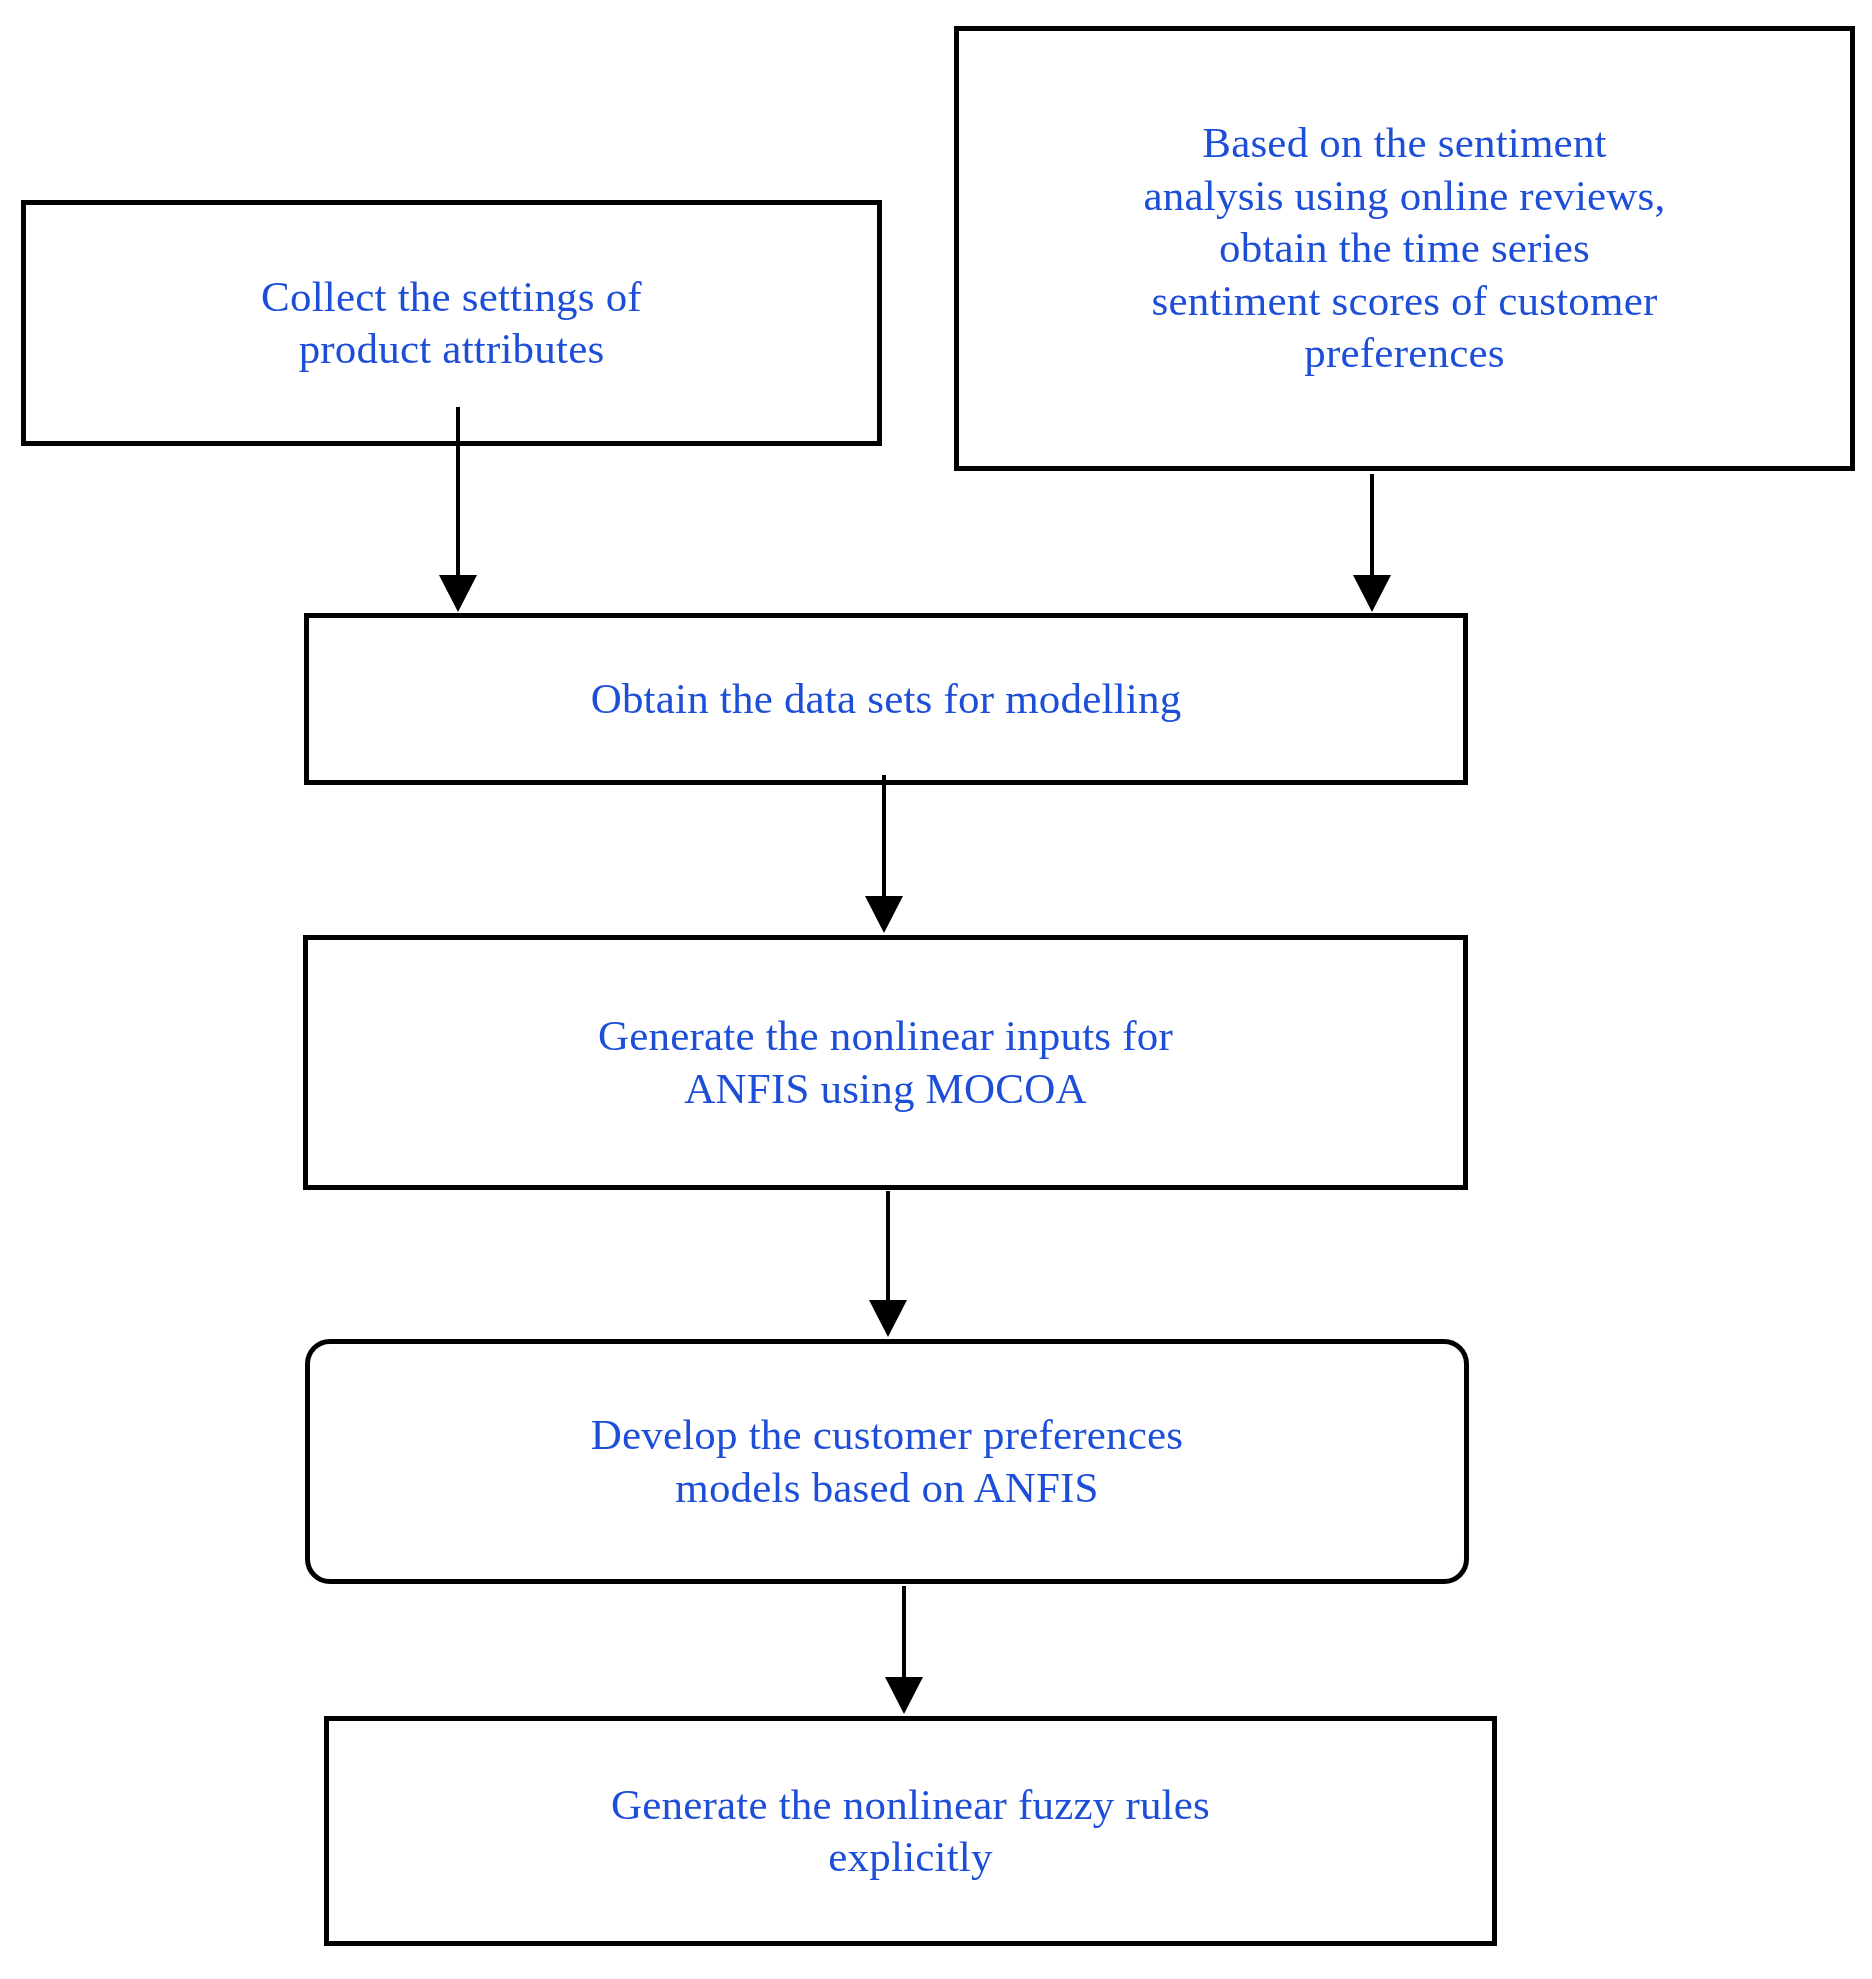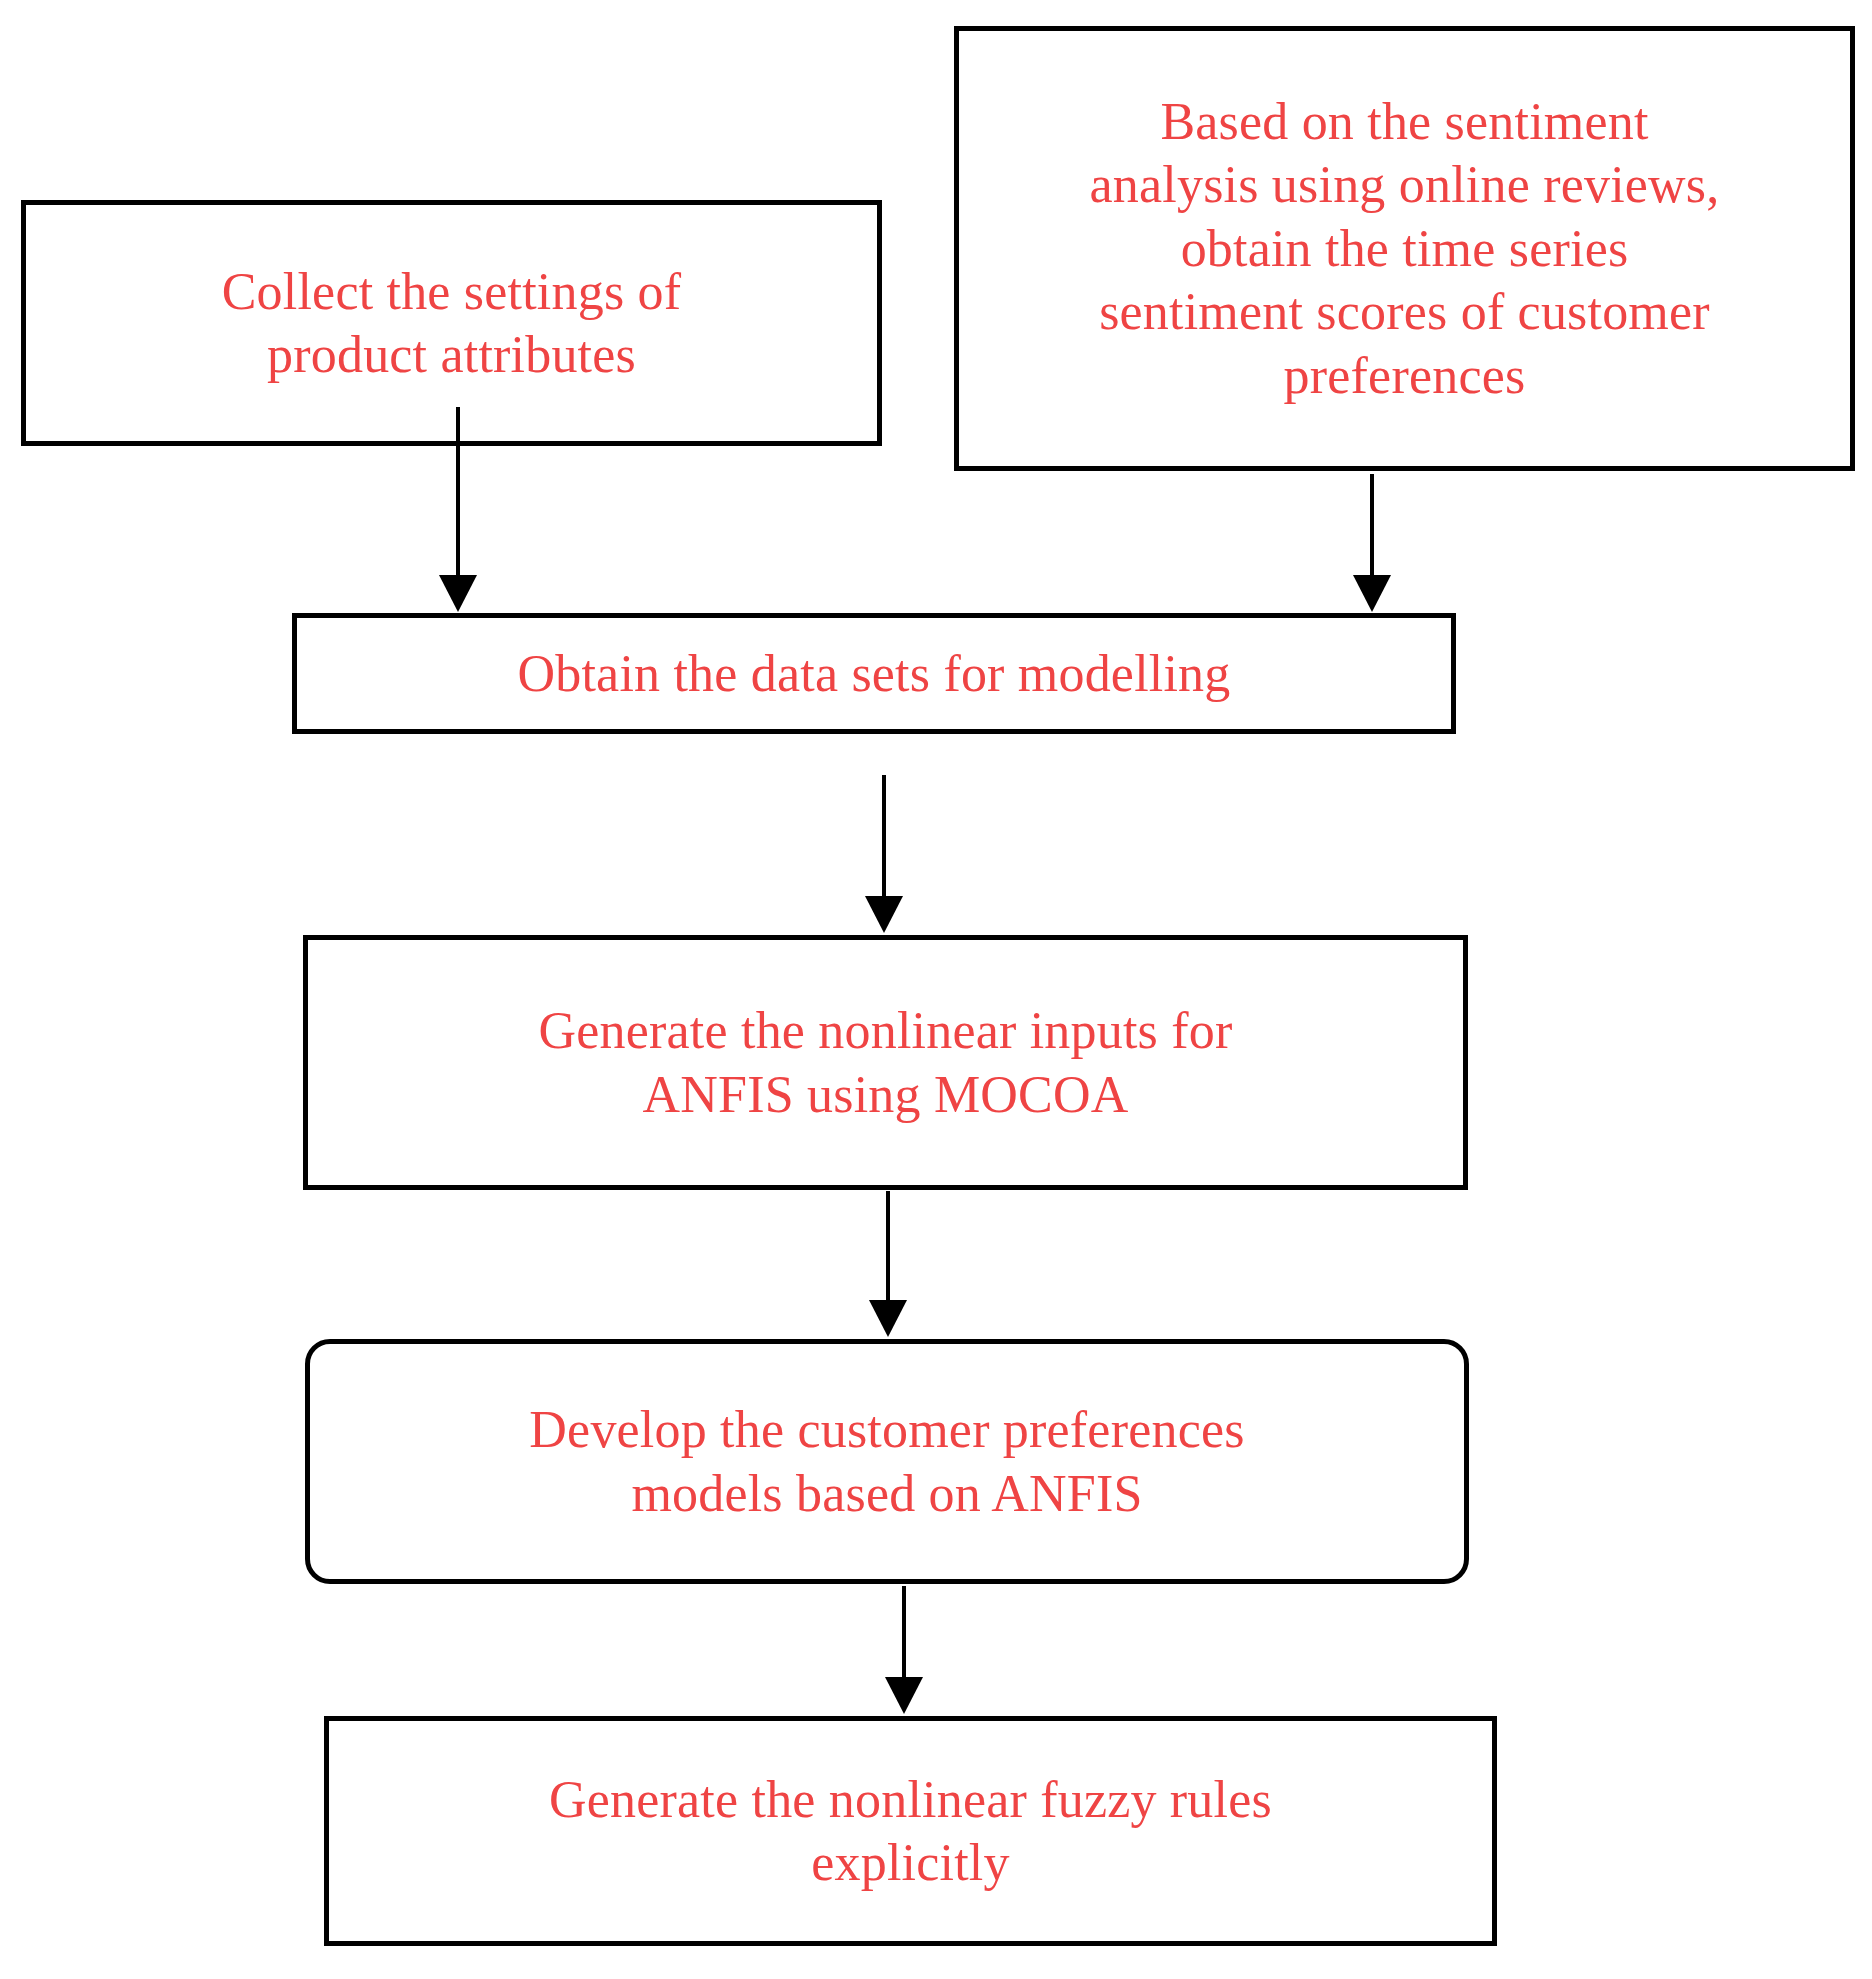--- a/index.html
+++ b/index.html
@@ -21,32 +21,32 @@
     background: #ffffff;
     border: 5.7px solid #000000;
     display: flex;
     align-items: center;
     justify-content: center;
     text-align: center;
   }
   .node .node-label {
     display: block;
     width: 100%;
-    color: #ef4444;
-    font-size: 52px;
+    color: #1d4ed8;
+    font-size: 43px;
     line-height: 1.22;
     letter-spacing: 0.2px;
     white-space: pre-line;
     padding: 0 5px;
     box-sizing: border-box;
   }
   
   #node-collect-attributes { left: 21px;   top: 200px;  width: 861px; height: 246px; }
   #node-sentiment-scores   { left: 954px; top: 26px;   width: 901px; height: 445px; }
-  #node-obtain-datasets    { left: 292px;  top: 613px;  width: 1164px; height: 121px; }
+  #node-obtain-datasets    { left: 304px;  top: 613px;  width: 1164px; height: 172px; }
   #node-determine-inputs   { left: 303px;  top: 935px; width: 1165px; height: 255px; }
   #node-develop-models     { left: 305px;  top: 1339px; width: 1164px; height: 245px; border-radius: 25px; }
   #node-generate-rules     { left: 324px;  top: 1716px; width: 1173px; height: 230px; }
 
   
   .edge {
     position: absolute;
   }
   .edge .shaft {
     position: absolute;

